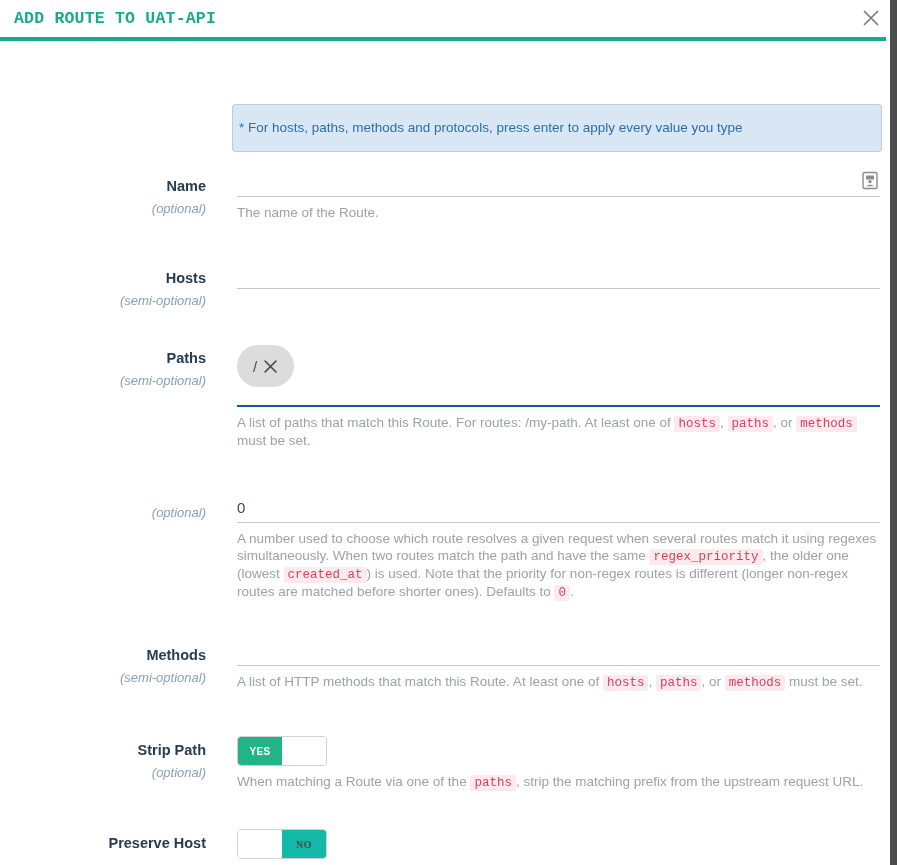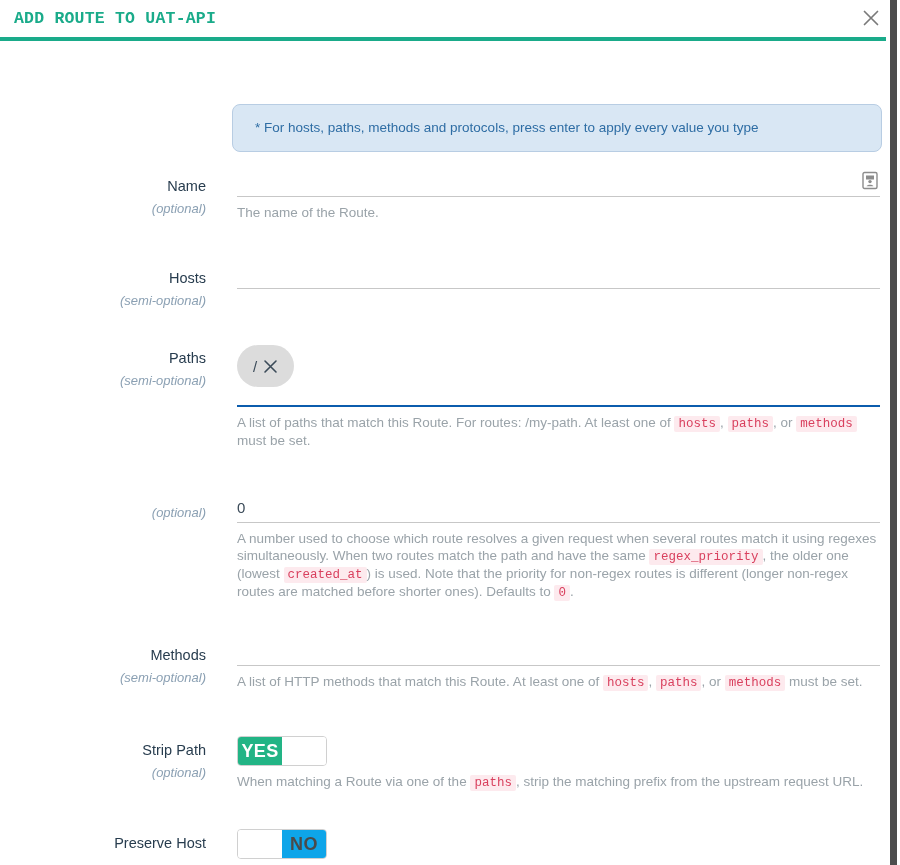--- a/index.html
+++ b/index.html
@@ -58,22 +58,22 @@
     overflow: hidden;
   }
 
   .notice {
     position: absolute;
     left: 232px;
     top: 63px;
     width: 650px;
     background: #d9e7f4;
     border: 1px solid #b8cde3;
-    border-radius: 8px;
-    padding: 14px 22px;
+    border-radius: 3px;
+    padding: 14px 6px;
     font-size: 13.5px;
     color: #2e6da4;
     line-height: 1.3;
   }
 
   .form {
     position: absolute;
     left: 0; top: 122px;
     width: 900px;
   }
@@ -89,21 +89,21 @@
   .label-col {
     width: 206px;
     flex: 0 0 206px;
     text-align: right;
     padding-top: 14px;
     padding-right: 0;
   }
   .field-label {
     display: block;
     font-size: 14.5px;
-    font-weight: normal;
+    font-weight: bold;
     color: #273c4e;
     line-height: 1.35;
   }
   .field-optional {
     display: block;
     font-size: 13px;
     font-style: italic;
     color: #8ba0b3;
     line-height: 1.5;
     margin-top: 2px;
@@ -195,28 +195,28 @@
     overflow: hidden;
     cursor: pointer;
     background: #ffffff;
     user-select: none;
   }
   .toggle-seg {
     flex: 1 1 50%;
     display: flex;
     align-items: center;
     justify-content: center;
-    font-size: 18px;
+    font-size: 10px;
     font-weight: bold;
     letter-spacing: 0.4px;
   }
   .toggle.on .toggle-seg.left { background: #22b485; color: #ffffff; }
   .toggle.on .toggle-seg.right { background: #ffffff; color: transparent; }
   .toggle.off .toggle-seg.left { background: #ffffff; color: transparent; }
-  .toggle.off .toggle-seg.right { background: #0ea5e9; color: #4a4a4a; }
+  .toggle.off .toggle-seg.right { background: #14b8a6; color: #4a4a4a; font-family: Liberation Serif, serif; }
 
   
   .row-name      { height: 92px; }
   .row-hosts     { height: 80px; }
   .row-paths     { height: 152px; }
   .row-regex     { height: 145px; }
   .row-methods   { height: 95px; }
   .row-strip     { height: 93px; }
   .row-preserve  { height: 90px; }
 

